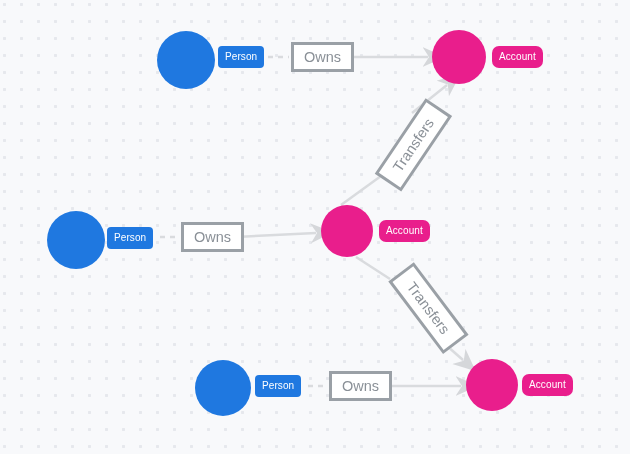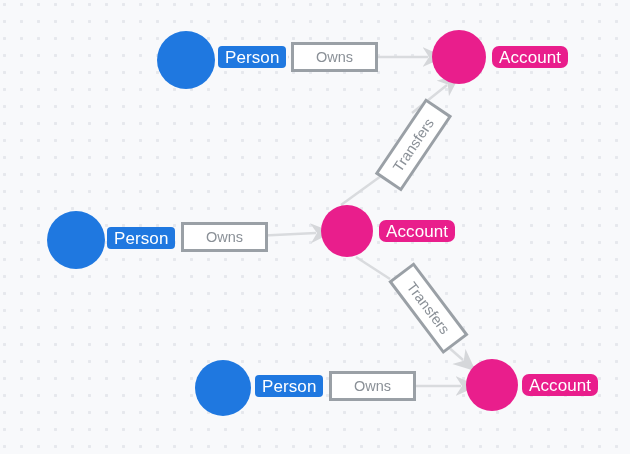--- a/index.html
+++ b/index.html
@@ -44,21 +44,21 @@
 
   .node-label {
     position: absolute;
     display: flex;
     align-items: center;
     justify-content: center;
     height: 22px;
     padding: 0 7px;
     border-radius: 4px;
     color: #ffffff;
-    font-size: 17px;
+    font-size: 10px;
     line-height: 1;
     white-space: nowrap;
     letter-spacing: 0.1px;
   }
   .label-person { background: #1f78e0; }
   .label-account { background: #e91e8c; border-radius: 7px; }
 
   .rel-box {
     position: absolute;
     display: flex;
@@ -67,21 +67,21 @@
     box-sizing: border-box;
     background: #ffffff;
     border: 3px solid #9aa0a6;
     color: #8a9097;
     font-size: 14.5px;
     line-height: 1;
     white-space: nowrap;
   }
   .rel-owns {
     height: 30px;
-    padding: 0 22px;
+    padding: 0 10px;
     text-align: right;
   }
   .rel-transfers {
     height: 32px;
     padding: 0 12px;
     transform-origin: center center;
   }
 </style>
 </head>
 <body>

